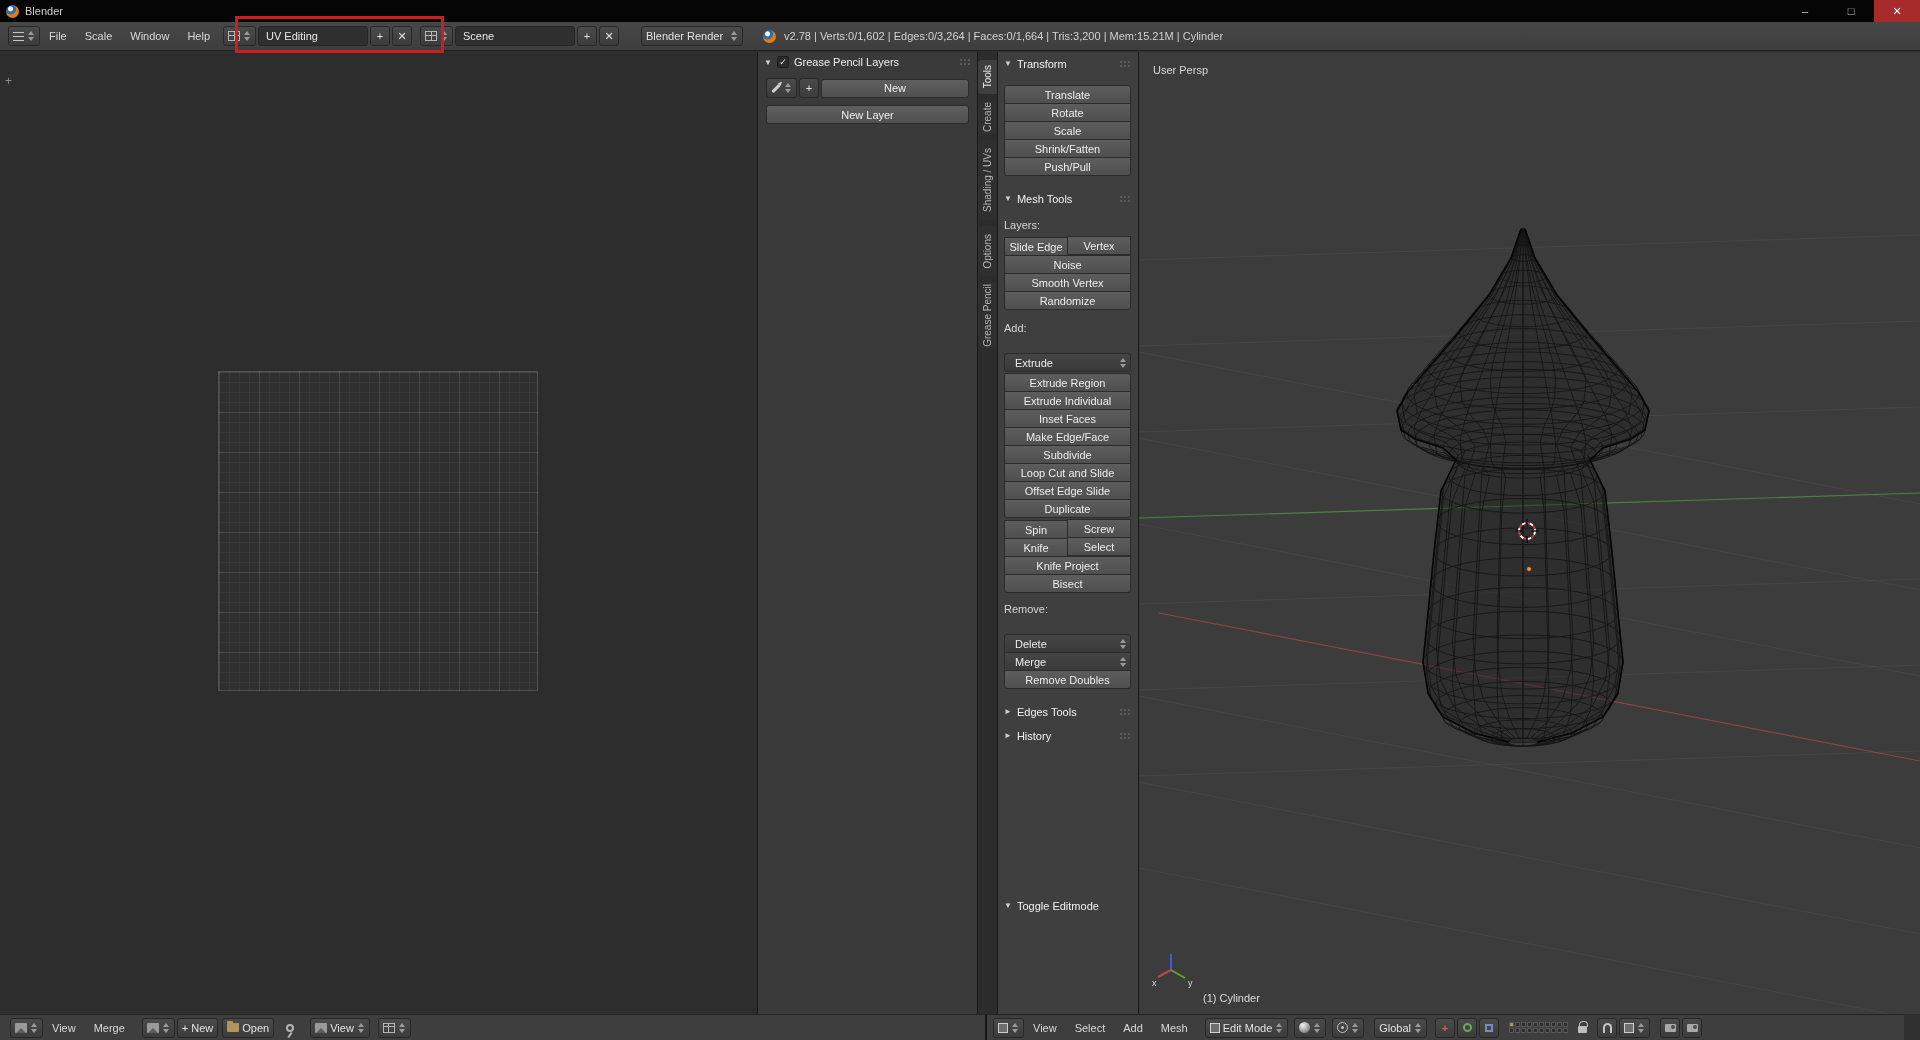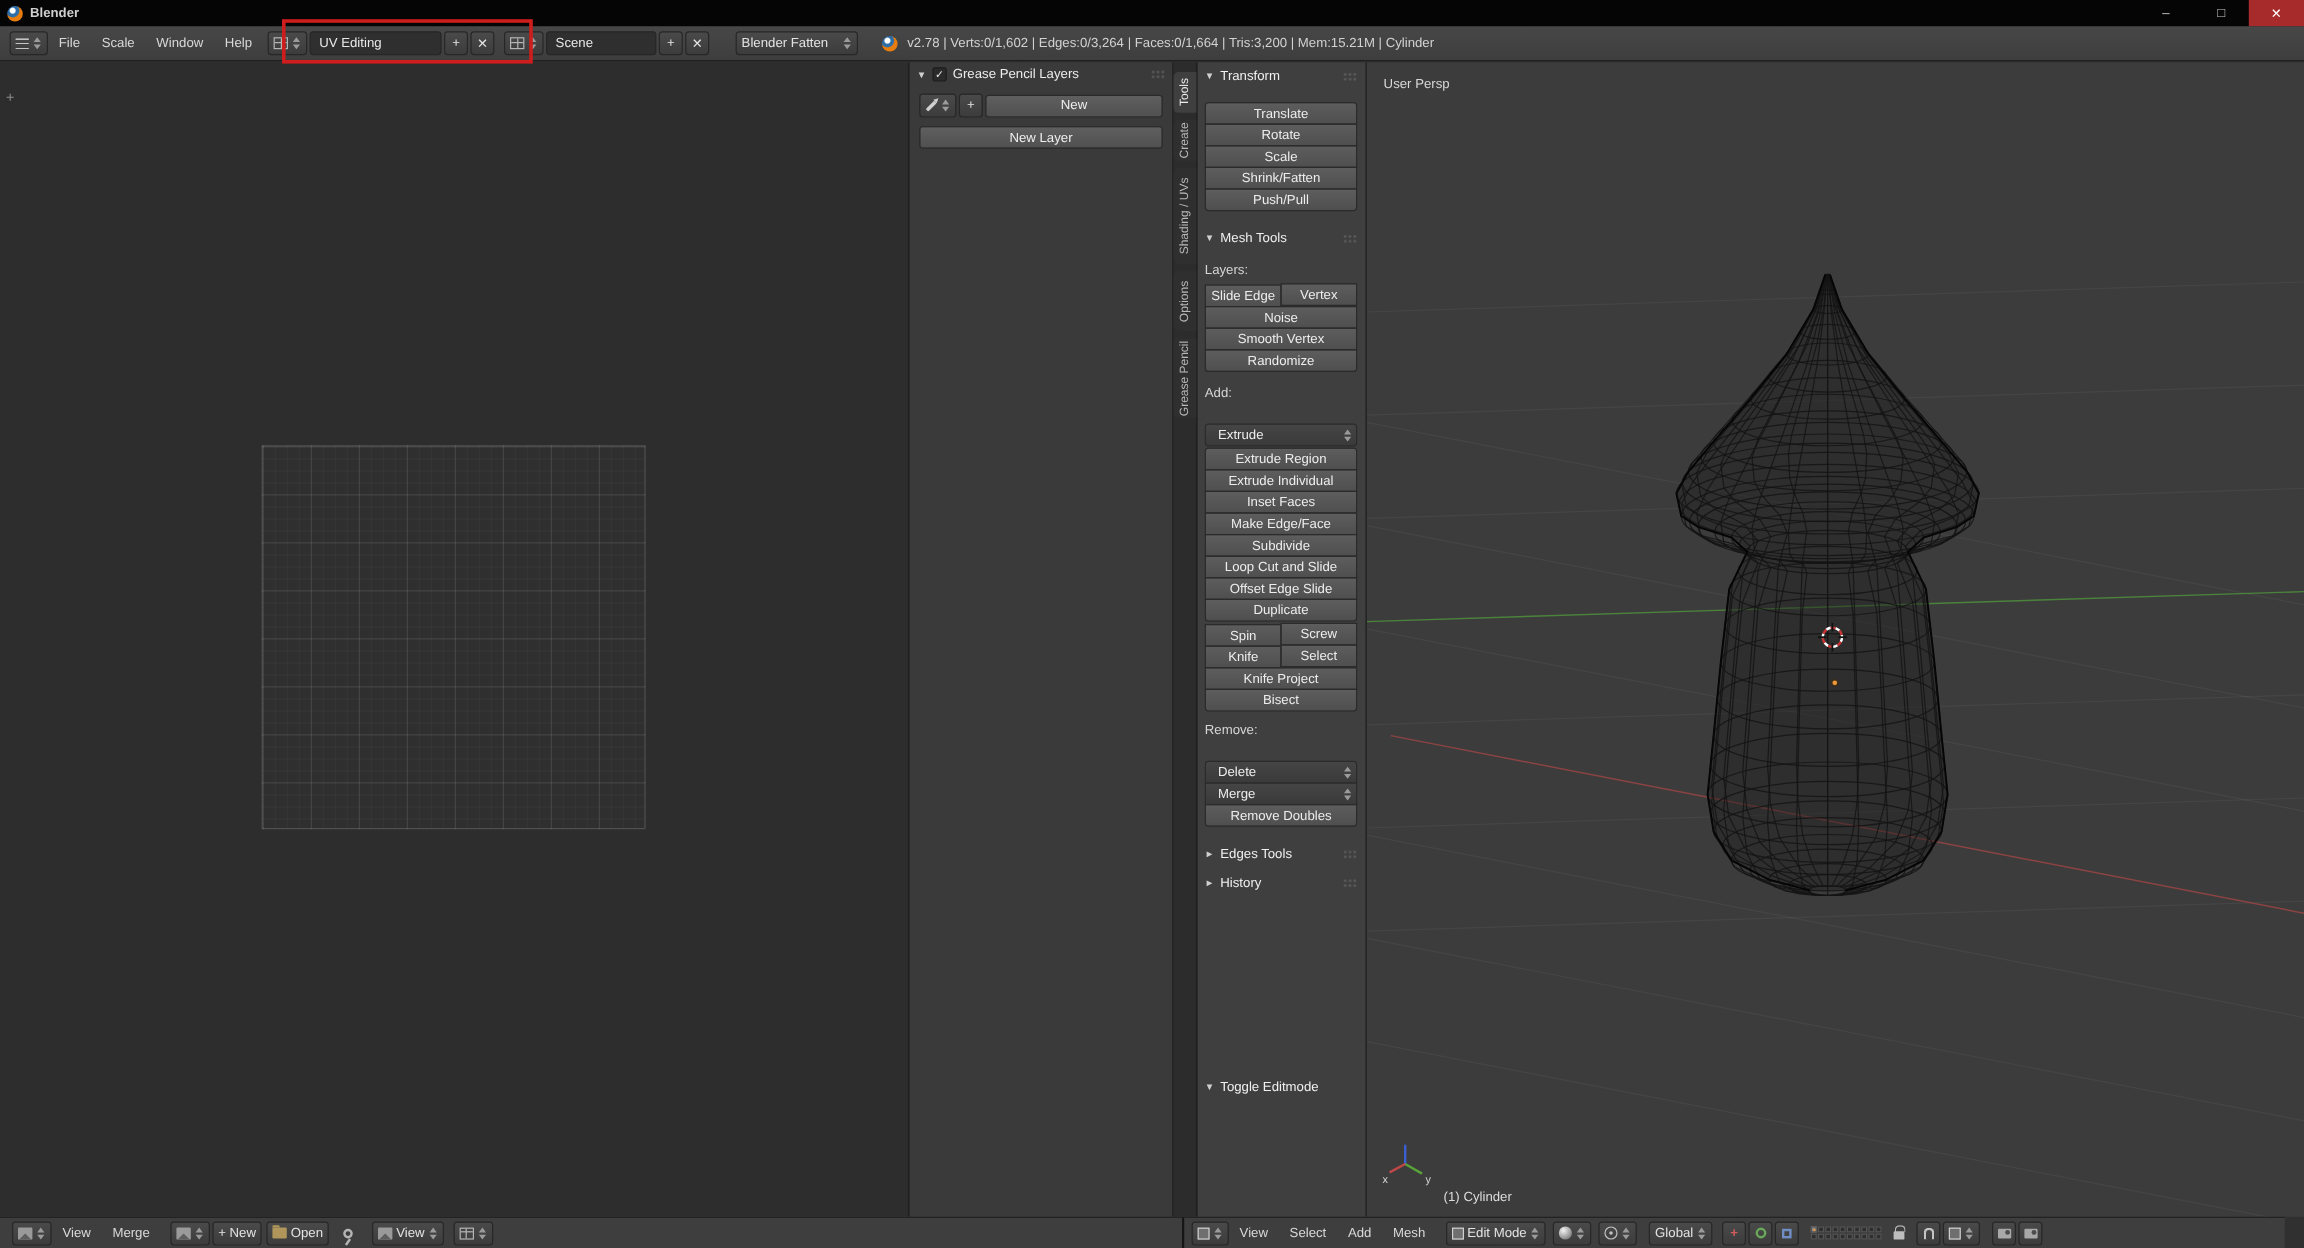--- a/index.html
+++ b/index.html
@@ -2,21 +2,21 @@
 <html><head>
 <meta charset="utf-8">
 <style>
   * { margin:0; padding:0; box-sizing:border-box; }
   html,body { background:#222; }
   body { font-family:"Liberation Sans","DejaVu Sans",sans-serif; }
   .app { position:relative; width:1920px; height:1040px; background:#303030; overflow:hidden; font-size:11px; color:#ddd; }
 
   
   .titlebar { position:absolute; top:0; left:0; right:0; height:22px; background:#050505; display:flex; align-items:center; justify-content:space-between; }
-  .titlebar-left { display:flex; gap:6px; padding-left:6px;font-weight:bold; }
+  .titlebar-left { display:flex; gap:6px; padding-left:6px; }
   .blogo { width:13px; height:13px; border-radius:50%; background:radial-gradient(circle at 35% 30%, #fff 0 2px, #2d6da8 3px 5px, #e87d0d 6px); }
   .title-text { color:#cfcfcf; font-size:11px; }
   .titlebar-controls { display:flex; height:100%; }
   .win-btn { width:46px; height:100%; display:flex; align-items:center; justify-content:center; color:#c8c8c8; font-size:11px; cursor:default; }
   .win-btn.close { background:#a82b2b; color:#fff; }
 
   
   .topbar { position:absolute; top:22px; left:0; right:0; height:29px; background:linear-gradient(#474747,#3e3e3e); border-bottom:1px solid #1f1f1f; display:flex; align-items:center; }
   .menu { color:#d9d9d9; padding:0 9px; cursor:default; }
   .widget { height:20px; display:inline-flex; align-items:center; gap:3px; background:linear-gradient(#4a4a4a,#3c3c3c); border:1px solid #272727; border-radius:3px; color:#e3e3e3; padding:0 4px; cursor:default; }
@@ -153,28 +153,28 @@
     <div class="field" style="width:110px;margin-left:2px">
       <span>UV Editing</span>
     </div>
     <div class="widget sq" style="margin-left:2px">+</div>
     <div class="widget sq" style="margin-left:2px">✕</div>
 
     <div class="widget" style="margin-left:8px">
       <span class="grid-icon"></span>
         <span class="spin"></span>
     </div>
-    <div class="field" style="width:92px;margin-left:2px">
+    <div class="field" style="width:120px;margin-left:2px">
       <span>Scene</span>
     </div>
     <div class="widget sq" style="margin-left:2px">+</div>
     <div class="widget sq" style="margin-left:2px">✕</div>
 
     <div class="widget" style="margin-left:22px;width:102px;justify-content:space-between">
-      <span>Blender Fatten</span>
+      <span>Blender Render</span>
         <span class="spin"></span>
     </div>
 
     <span class="blogo" style="margin-left:20px"></span>
     <span class="stats">v2.78 | Verts:0/1,602 | Edges:0/3,264 | Faces:0/1,664 | Tris:3,200 | Mem:15.21M | Cylinder</span>
   </div>
 
   <div class="annotation-box"></div>
 
   <div class="main">

